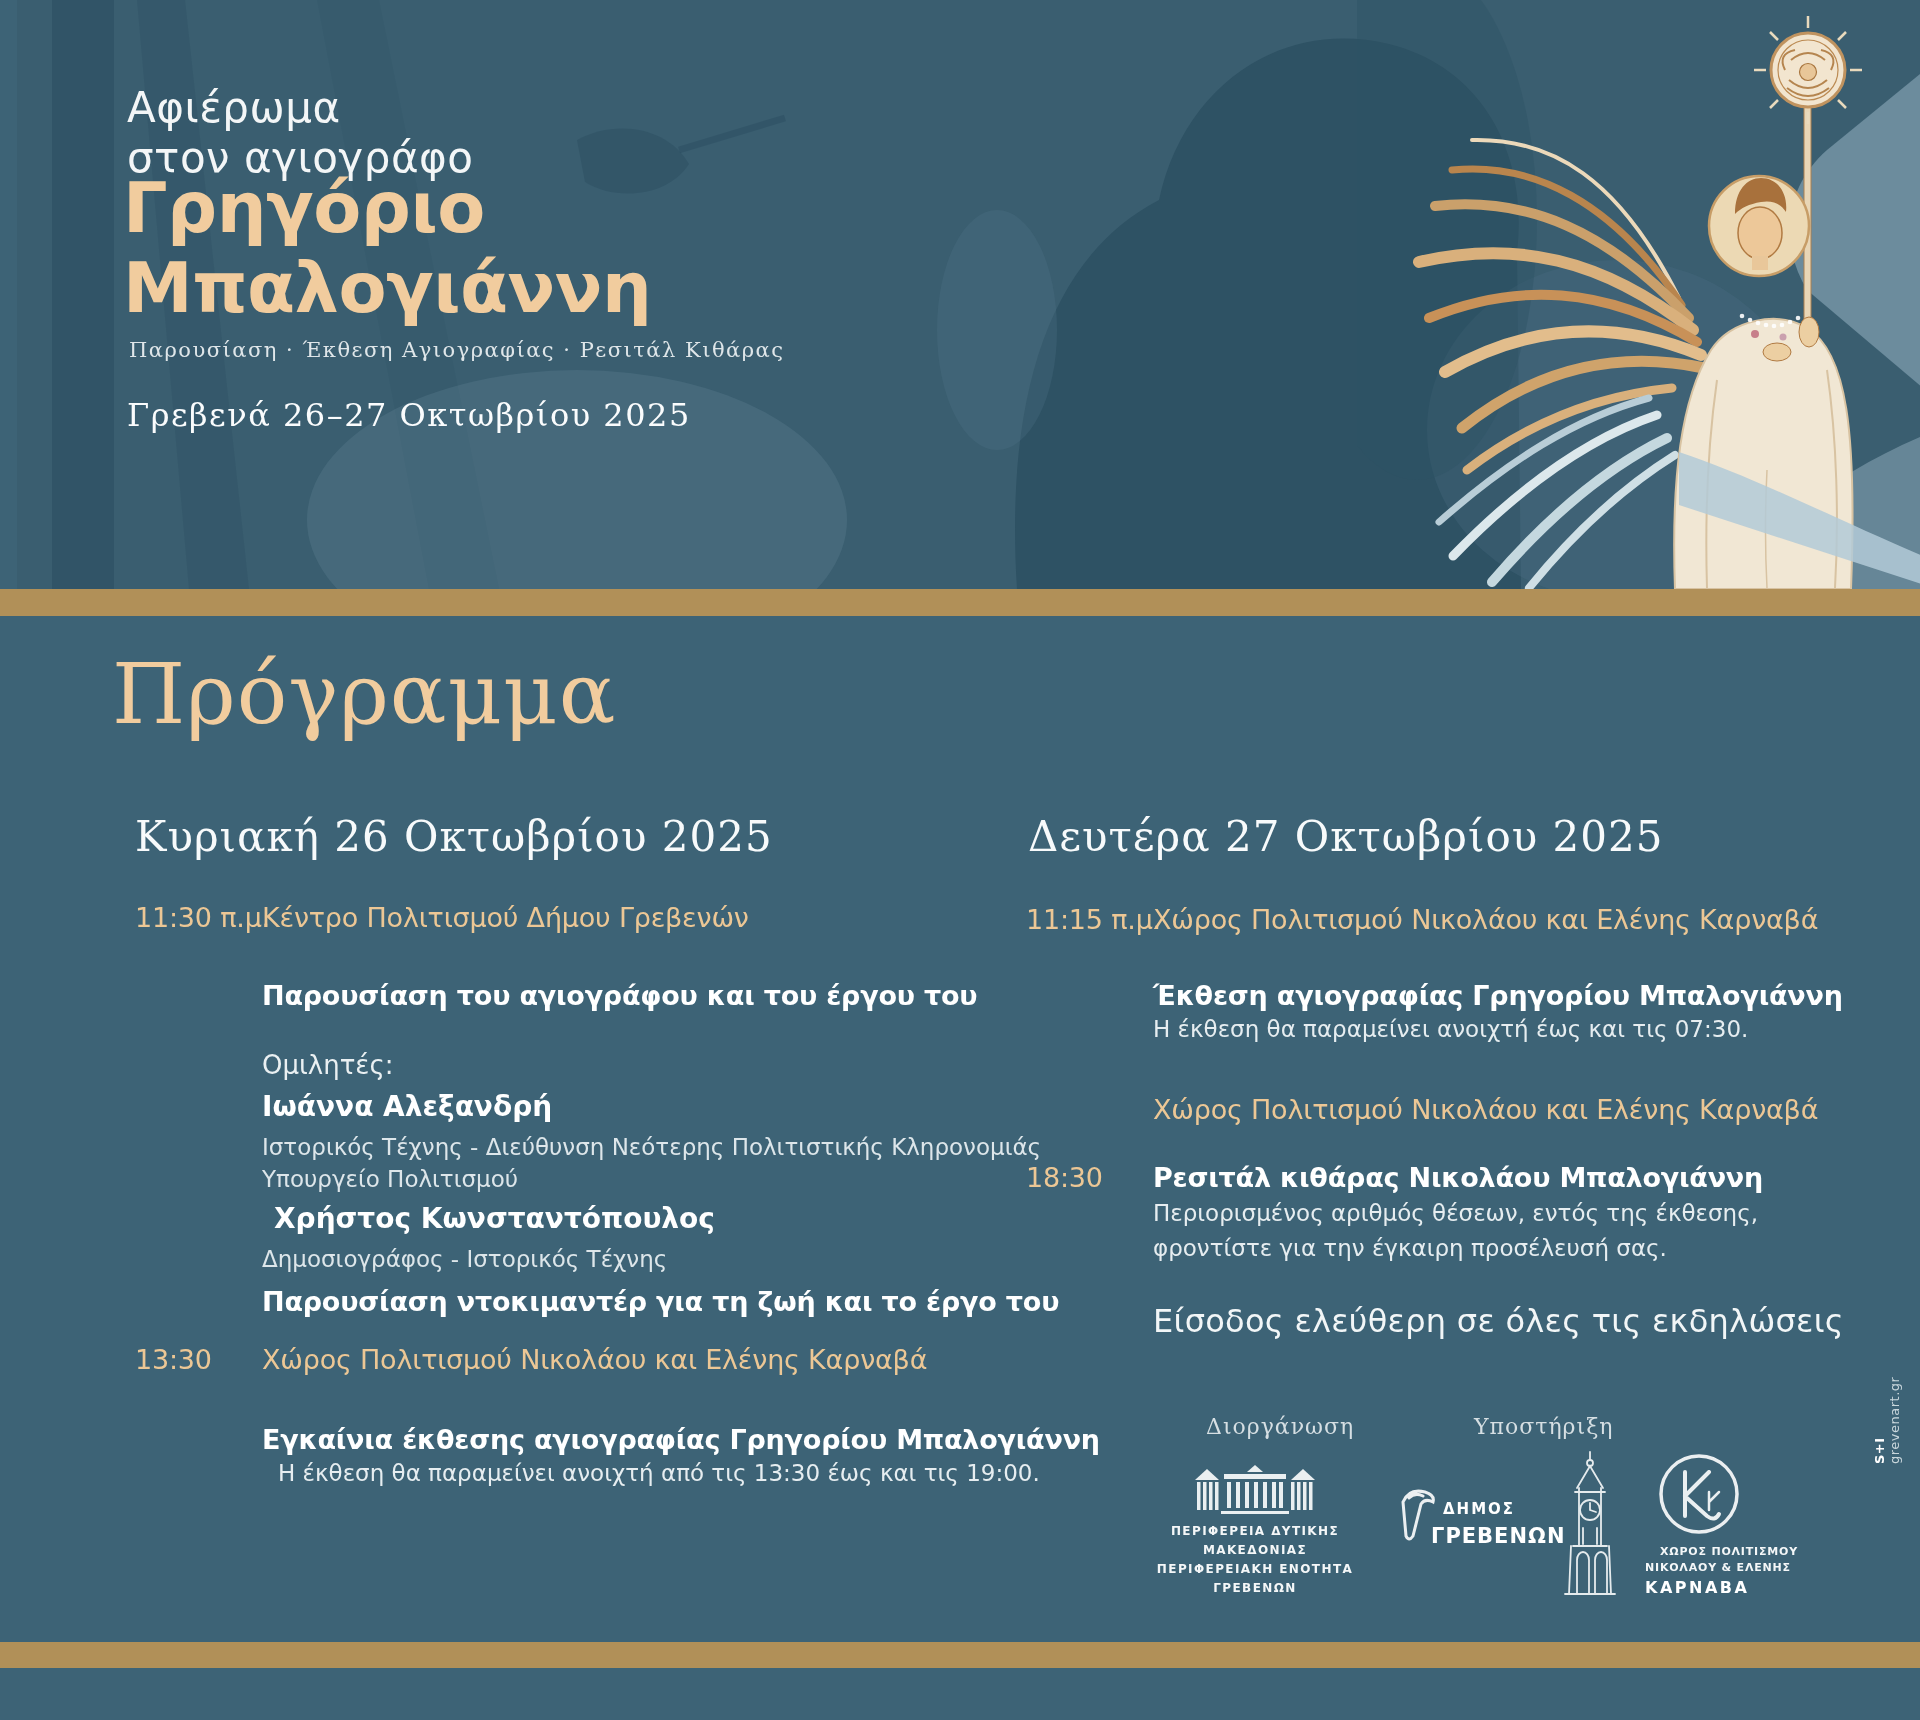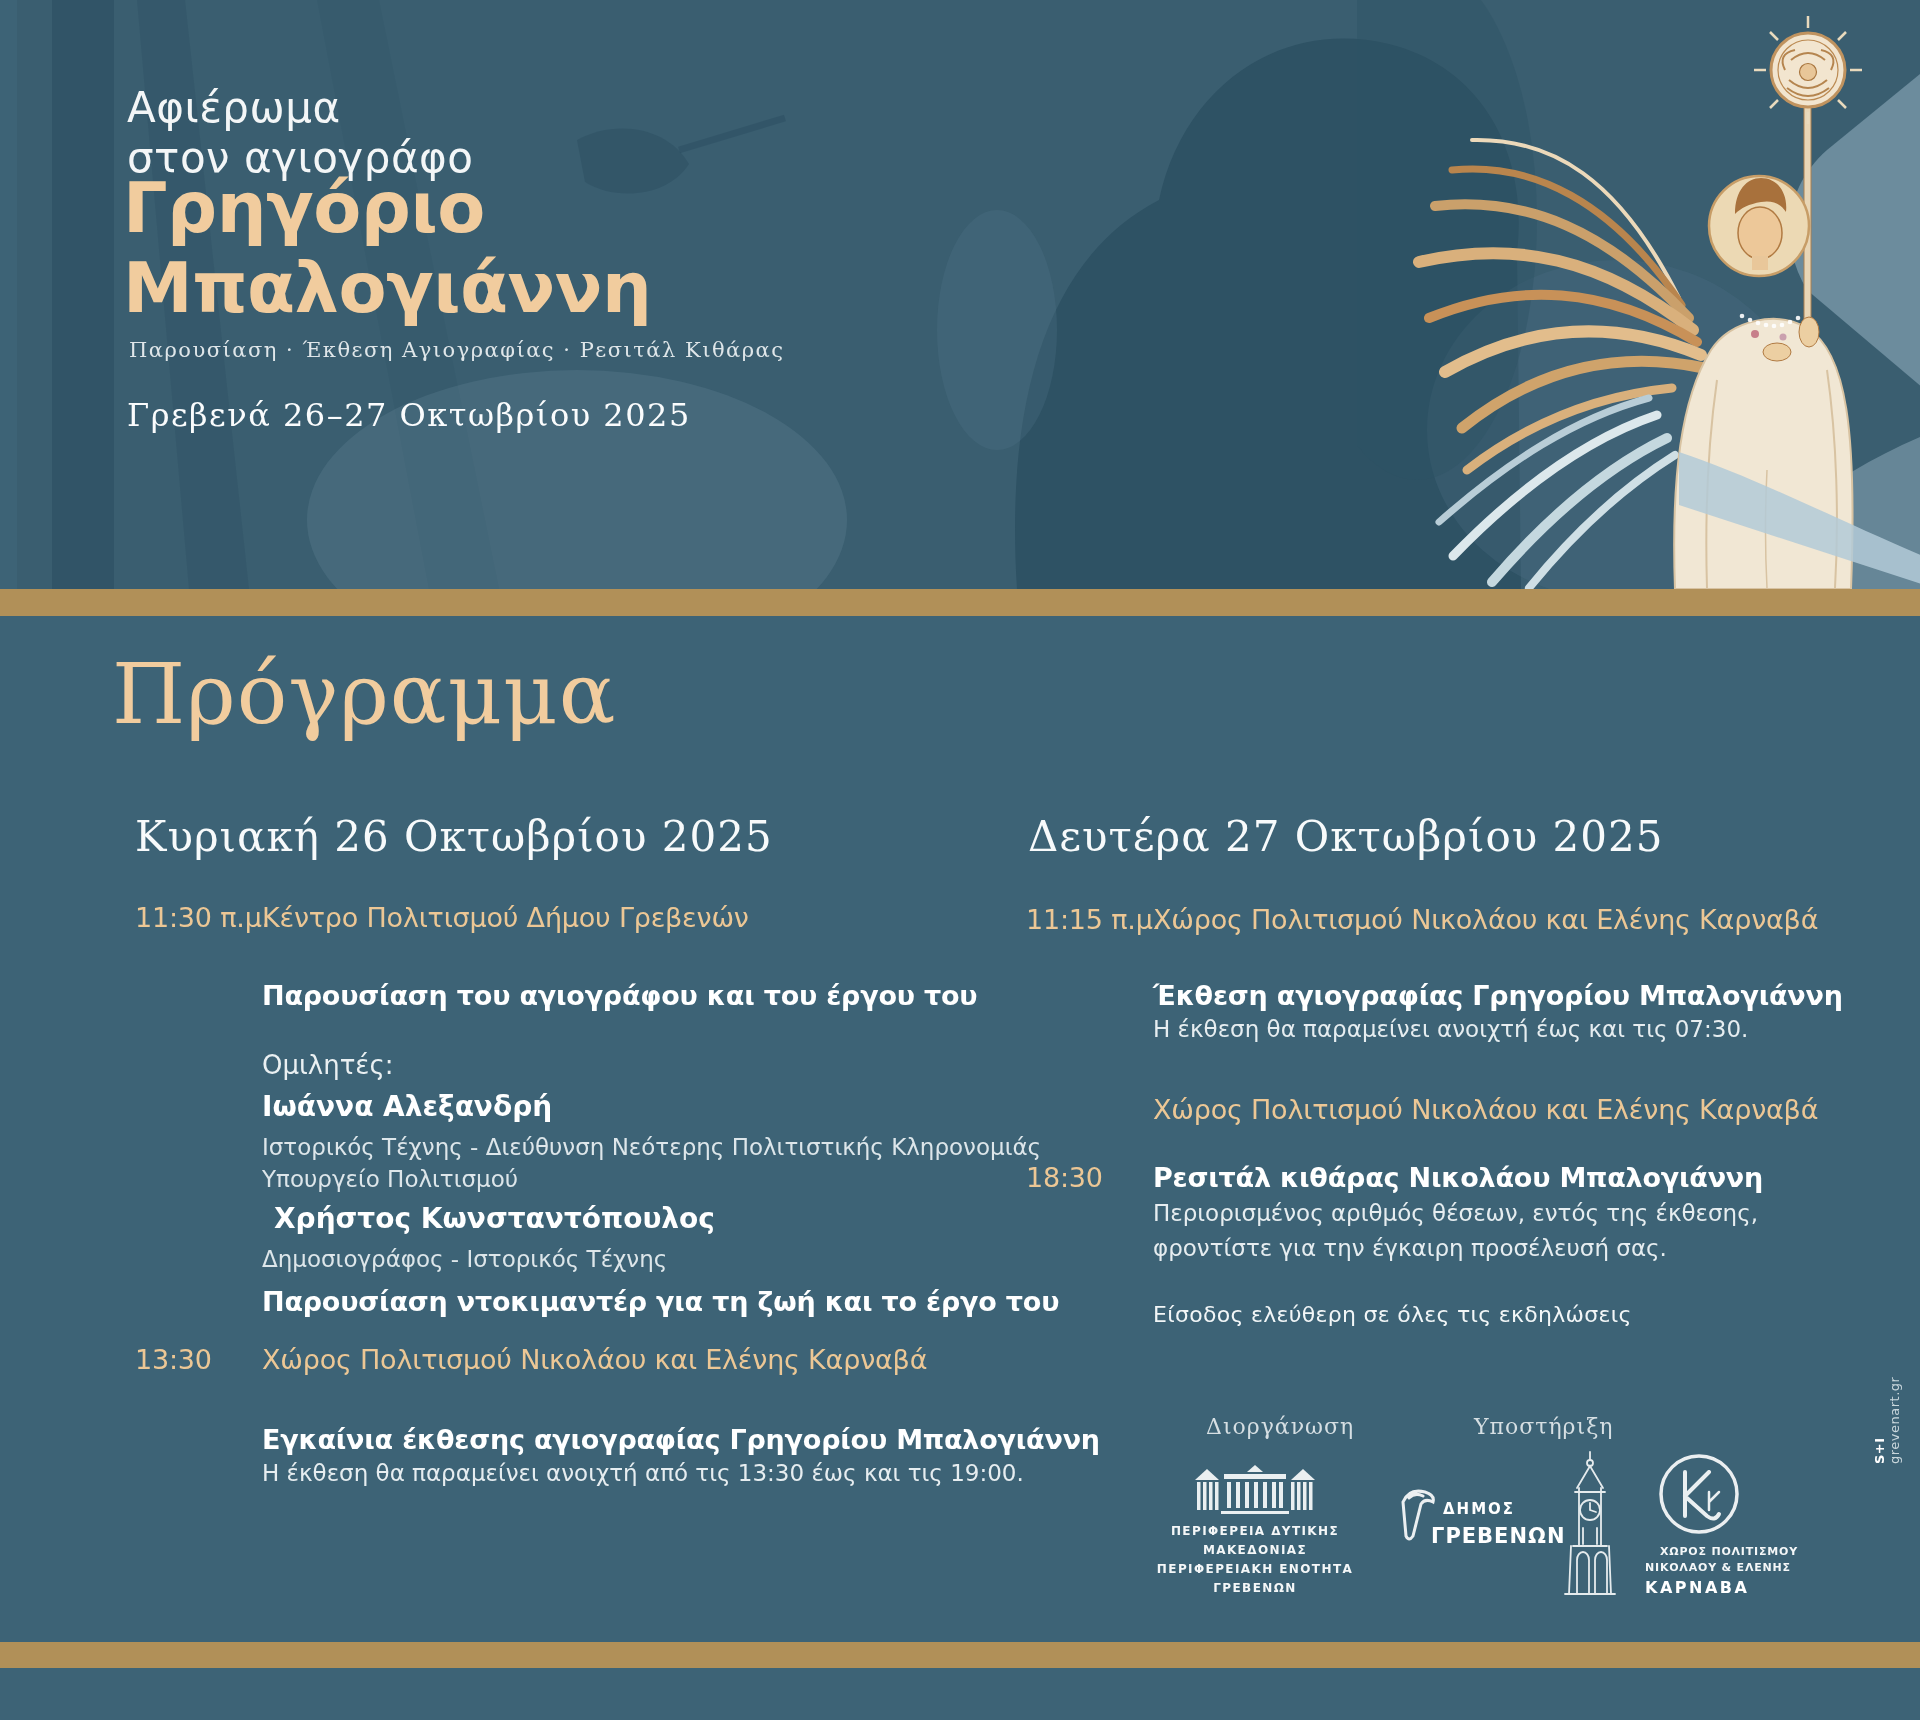--- a/index.html
+++ b/index.html
@@ -21,21 +21,21 @@
   
   .program-title{color:#F1CC9E;font-size:84px;letter-spacing:1px;}
   .day-heading{color:#F7FAFB;font-size:42px;letter-spacing:1px;}
   .time{color:#ECC795;font-size:27px;letter-spacing:-.2px;}
   .venue{color:#ECC795;font-size:27px;letter-spacing:-.2px;}
   .event{color:#FFFFFF;font-size:27px;font-weight:700;letter-spacing:-.2px;}
   .note{color:#E6EDF0;font-size:23px;}
   .spk-label{color:#EAF0F2;font-size:26px;}
   .spk-name{color:#FFFFFF;font-size:28px;font-weight:700;}
   .spk-role{color:#DDE6EA;font-size:23px;}
-  .free-entry{color:#F2F6F7;font-size:22px;letter-spacing:.3px;}
+  .free-entry{color:#F2F6F7;font-size:32px;letter-spacing:.3px;}
   .org-label{color:#D6DFE3;font-size:22px;letter-spacing:1px;}
   .logo-small{color:#F4F7F8;font-size:12px;font-weight:700;letter-spacing:1.4px;text-align:center;line-height:19px;}
   .muni-l1{color:#FFFFFF;font-size:15px;font-weight:700;letter-spacing:2px;}
   .muni-l2{color:#FFFFFF;font-size:21px;font-weight:700;letter-spacing:1px;}
   .karn-small{color:#F4F7F8;font-size:11px;font-weight:700;letter-spacing:.8px;line-height:16px;}
   .karn-big{color:#FFFFFF;font-size:16px;font-weight:700;letter-spacing:2.5px;}
   .credit{
     position:absolute;right:18px;top:1368px;height:96px;
     writing-mode:vertical-rl;transform:rotate(180deg);
     color:rgba(235,242,245,.8);font-size:13px;letter-spacing:.5px;
@@ -163,21 +163,21 @@
   <div class="abs spk-role" style="left:262px;top:1166px;">Υπουργείο Πολιτισμού</div>
   <div class="abs spk-name" style="left:262px;top:1202px;margin-left:12px;">Χρήστος Κωνσταντόπουλος</div>
   <div class="abs spk-role" style="left:262px;top:1246px;">Δημοσιογράφος - Ιστορικός Τέχνης</div>
 
   <div class="abs event" style="left:262px;top:1286px;">Παρουσίαση ντοκιμαντέρ για τη ζωή και το έργο του</div>
 
   <div class="abs time" style="left:135px;top:1344px;">13:30</div>
   <div class="abs venue" style="left:262px;top:1344px;">Χώρος Πολιτισμού Νικολάου και Ελένης Καρναβά</div>
 
   <div class="abs event" style="left:262px;top:1424px;">Εγκαίνια έκθεσης αγιογραφίας Γρηγορίου Μπαλογιάννη</div>
-  <div class="abs note" style="left:262px;top:1460px;text-align:right;">Η έκθεση θα παραμείνει ανοιχτή από τις 13:30 έως και τις 19:00.</div>
+  <div class="abs note" style="left:278px;top:1460px;text-align:right;">Η έκθεση θα παραμείνει ανοιχτή από τις 13:30 έως και τις 19:00.</div>
 
   <div class="abs cal day-heading" style="left:1028px;top:812px;">Δευτέρα 27 Οκτωβρίου 2025</div>
 
   <div class="abs time" style="left:1026px;top:904px;">11:15 π.μ.</div>
   <div class="abs venue" style="left:1153px;top:904px;">Χώρος Πολιτισμού Νικολάου και Ελένης Καρναβά</div>
 
   <div class="abs event" style="left:1153px;top:980px;">Έκθεση αγιογραφίας Γρηγορίου Μπαλογιάννη</div>
   <div class="abs note" style="left:1153px;top:1016px;">Η έκθεση θα παραμείνει ανοιχτή έως και τις 07:30.</div>
 
   <div class="abs venue" style="left:1153px;top:1094px;">Χώρος Πολιτισμού Νικολάου και Ελένης Καρναβά</div>

